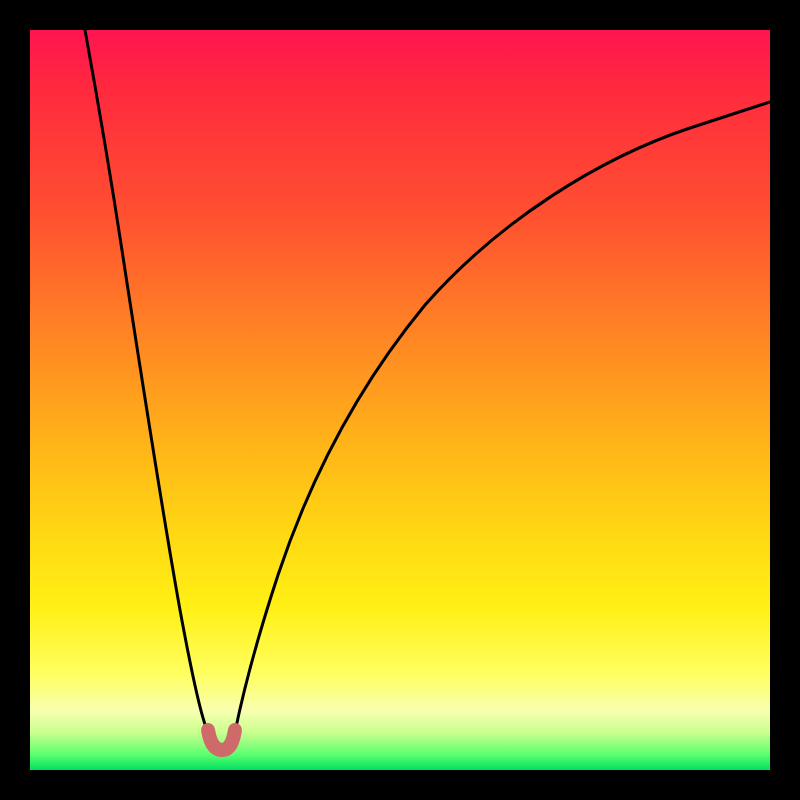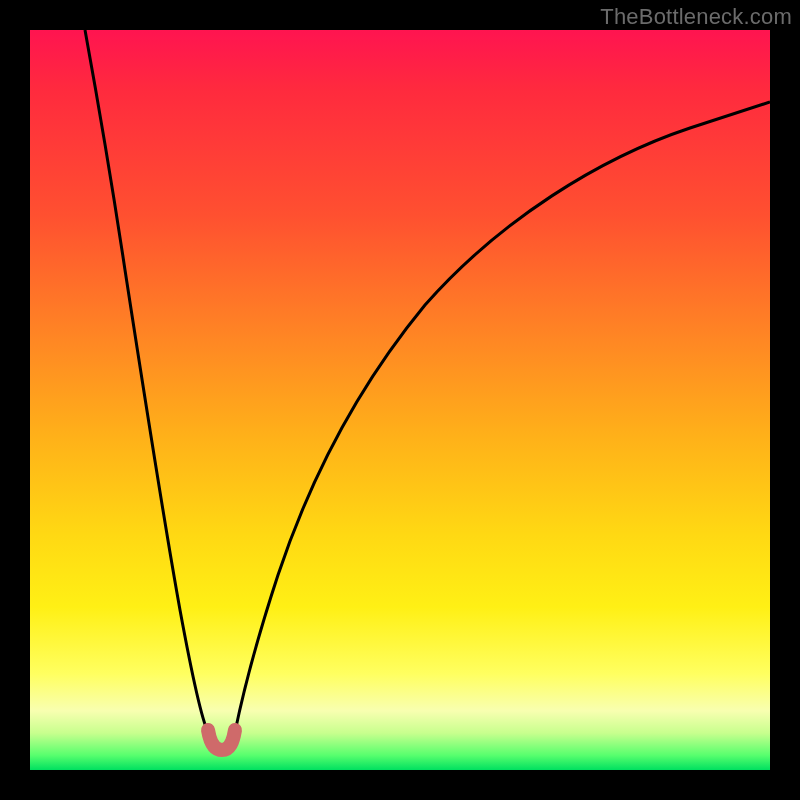--- a/index.html
+++ b/index.html
@@ -63,14 +63,13 @@
 <body>
 
 <div class="frame">
   <div class="plot">
     <svg class="curves" viewBox="0 0 740 740">
       <path d="M55,0 C65,55 80,140 95,240 C112,350 132,480 150,580 C162,645 172,690 178,702" fill="none" stroke="#000" stroke-width="3"></path>
       <path d="M205,702 C212,668 225,615 248,545 C278,455 325,360 395,275 C470,190 570,128 660,98 C700,85 740,72 740,72" fill="none" stroke="#000" stroke-width="3"></path>
       <path d="M178,700 C180,712 184,720 192,720 C200,720 203,712 205,700" fill="none" stroke="#cf6a6a" stroke-width="14" stroke-linecap="round"></path>
     </svg>
   </div>
-  <div class="watermark">TheBottleneck.com</div>
 </div>
 
 </body></html>

